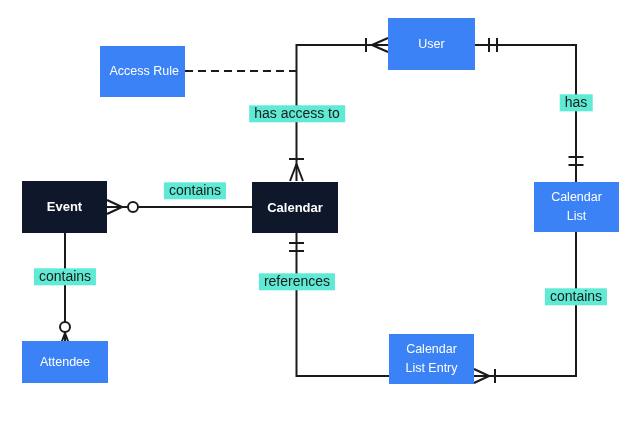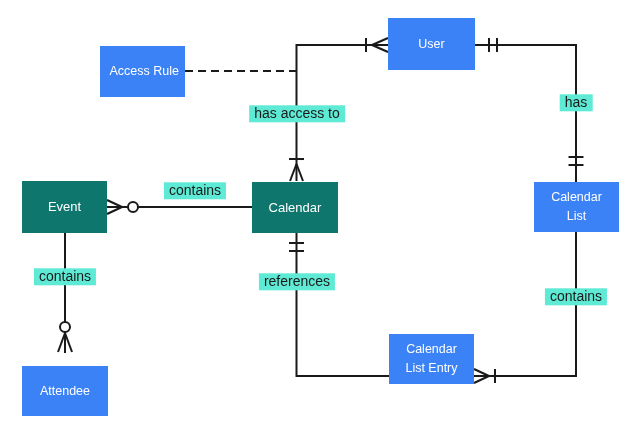--- a/index.html
+++ b/index.html
@@ -29,40 +29,40 @@
     justify-content: center;
     text-align: center;
     color: #ffffff;
     font-size: 12.5px;
     line-height: 1.5;
     box-sizing: border-box;
     padding: 2px 6px;
     z-index: 2;
   }
   .entity.green { background: #3b82f6; }
-  .entity.orange { background: #0f766e; font-weight: 400; font-size: 13px; }
+  .entity.orange { background: #0f172a; font-weight: 700; font-size: 13px; }
 
   .rel-label {
     position: absolute;
     transform: translate(-50%, -50%);
     background: #5eead4;
     color: #1A1A1A;
     font-size: 14px;
     line-height: 1.1;
     padding: 1px 5px;
     white-space: nowrap;
     z-index: 3;
   }
 
   #e-access-rule        { left: 100px; top: 46px;  width: 85px; height: 51px; justify-content: flex-end; }
   #e-user               { left: 388px; top: 18px;  width: 87px; height: 52px; }
   #e-event              { left: 22px;  top: 181px; width: 85px; height: 52px; }
   #e-calendar           { left: 252px; top: 182px; width: 86px; height: 51px; }
   #e-calendar-list      { left: 534px; top: 182px; width: 85px; height: 50px; }
-  #e-attendee           { left: 22px;  top: 366px; width: 86px; height: 50px; }
+  #e-attendee           { left: 22px;  top: 341px; width: 86px; height: 42px; }
   #e-calendar-list-entry{ left: 389px; top: 334px; width: 85px; height: 50px; }
 
   #l-contains-top   { left: 195px; top: 191px; }
   #l-has-access-to  { left: 297px; top: 114px; }
   #l-has            { left: 576px; top: 103px; }
   #l-invites        { left: 65px;  top: 277px; }
   #l-references     { left: 297px; top: 282px; }
   #l-contains-right { left: 576px; top: 297px; }
 </style>
 </head>

